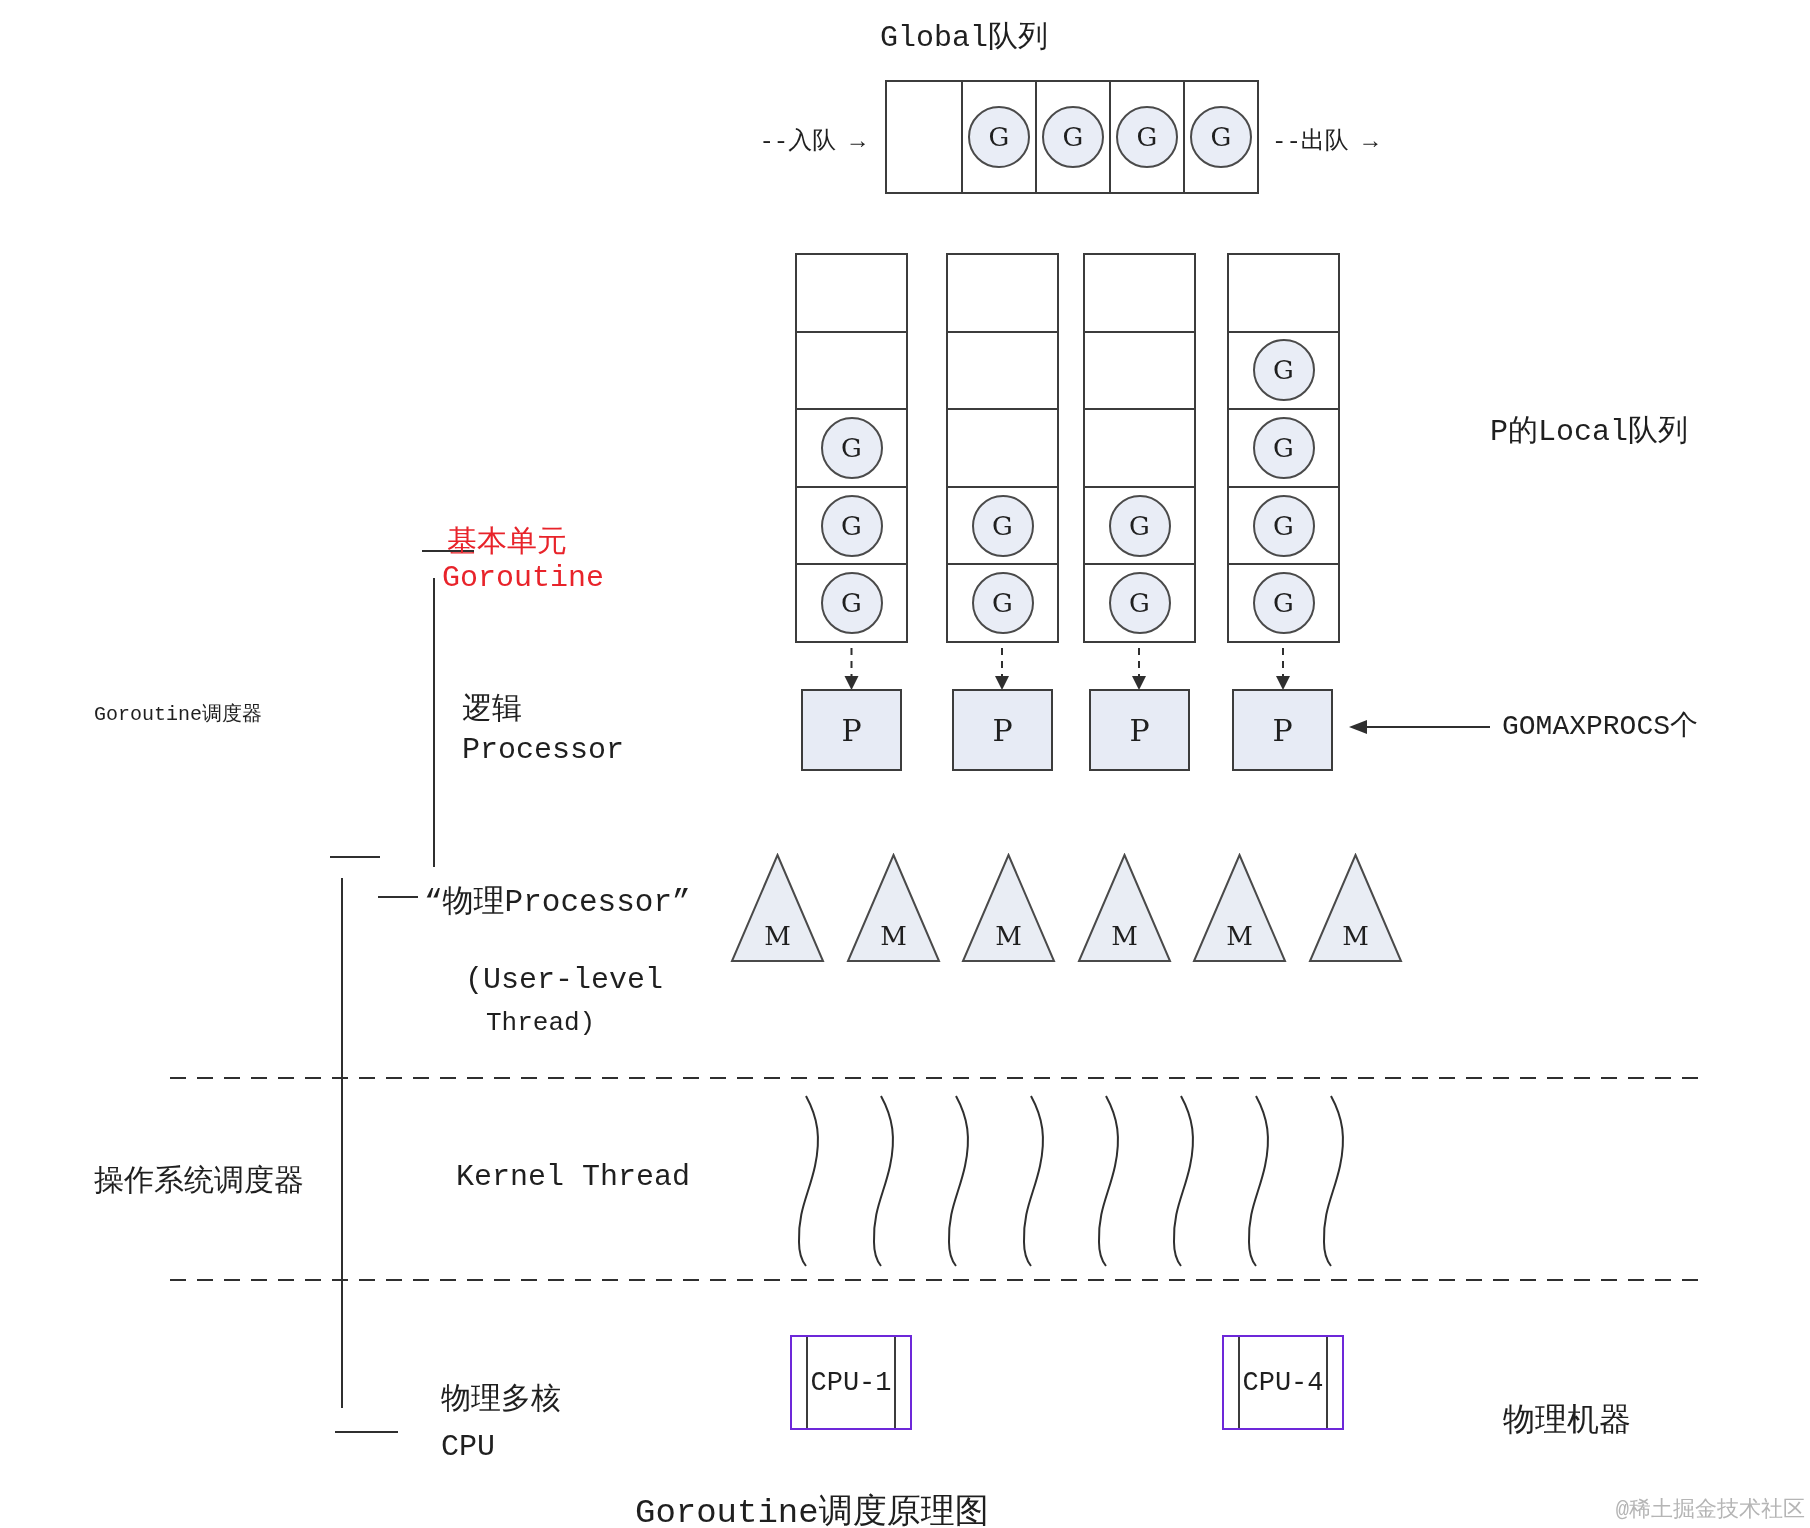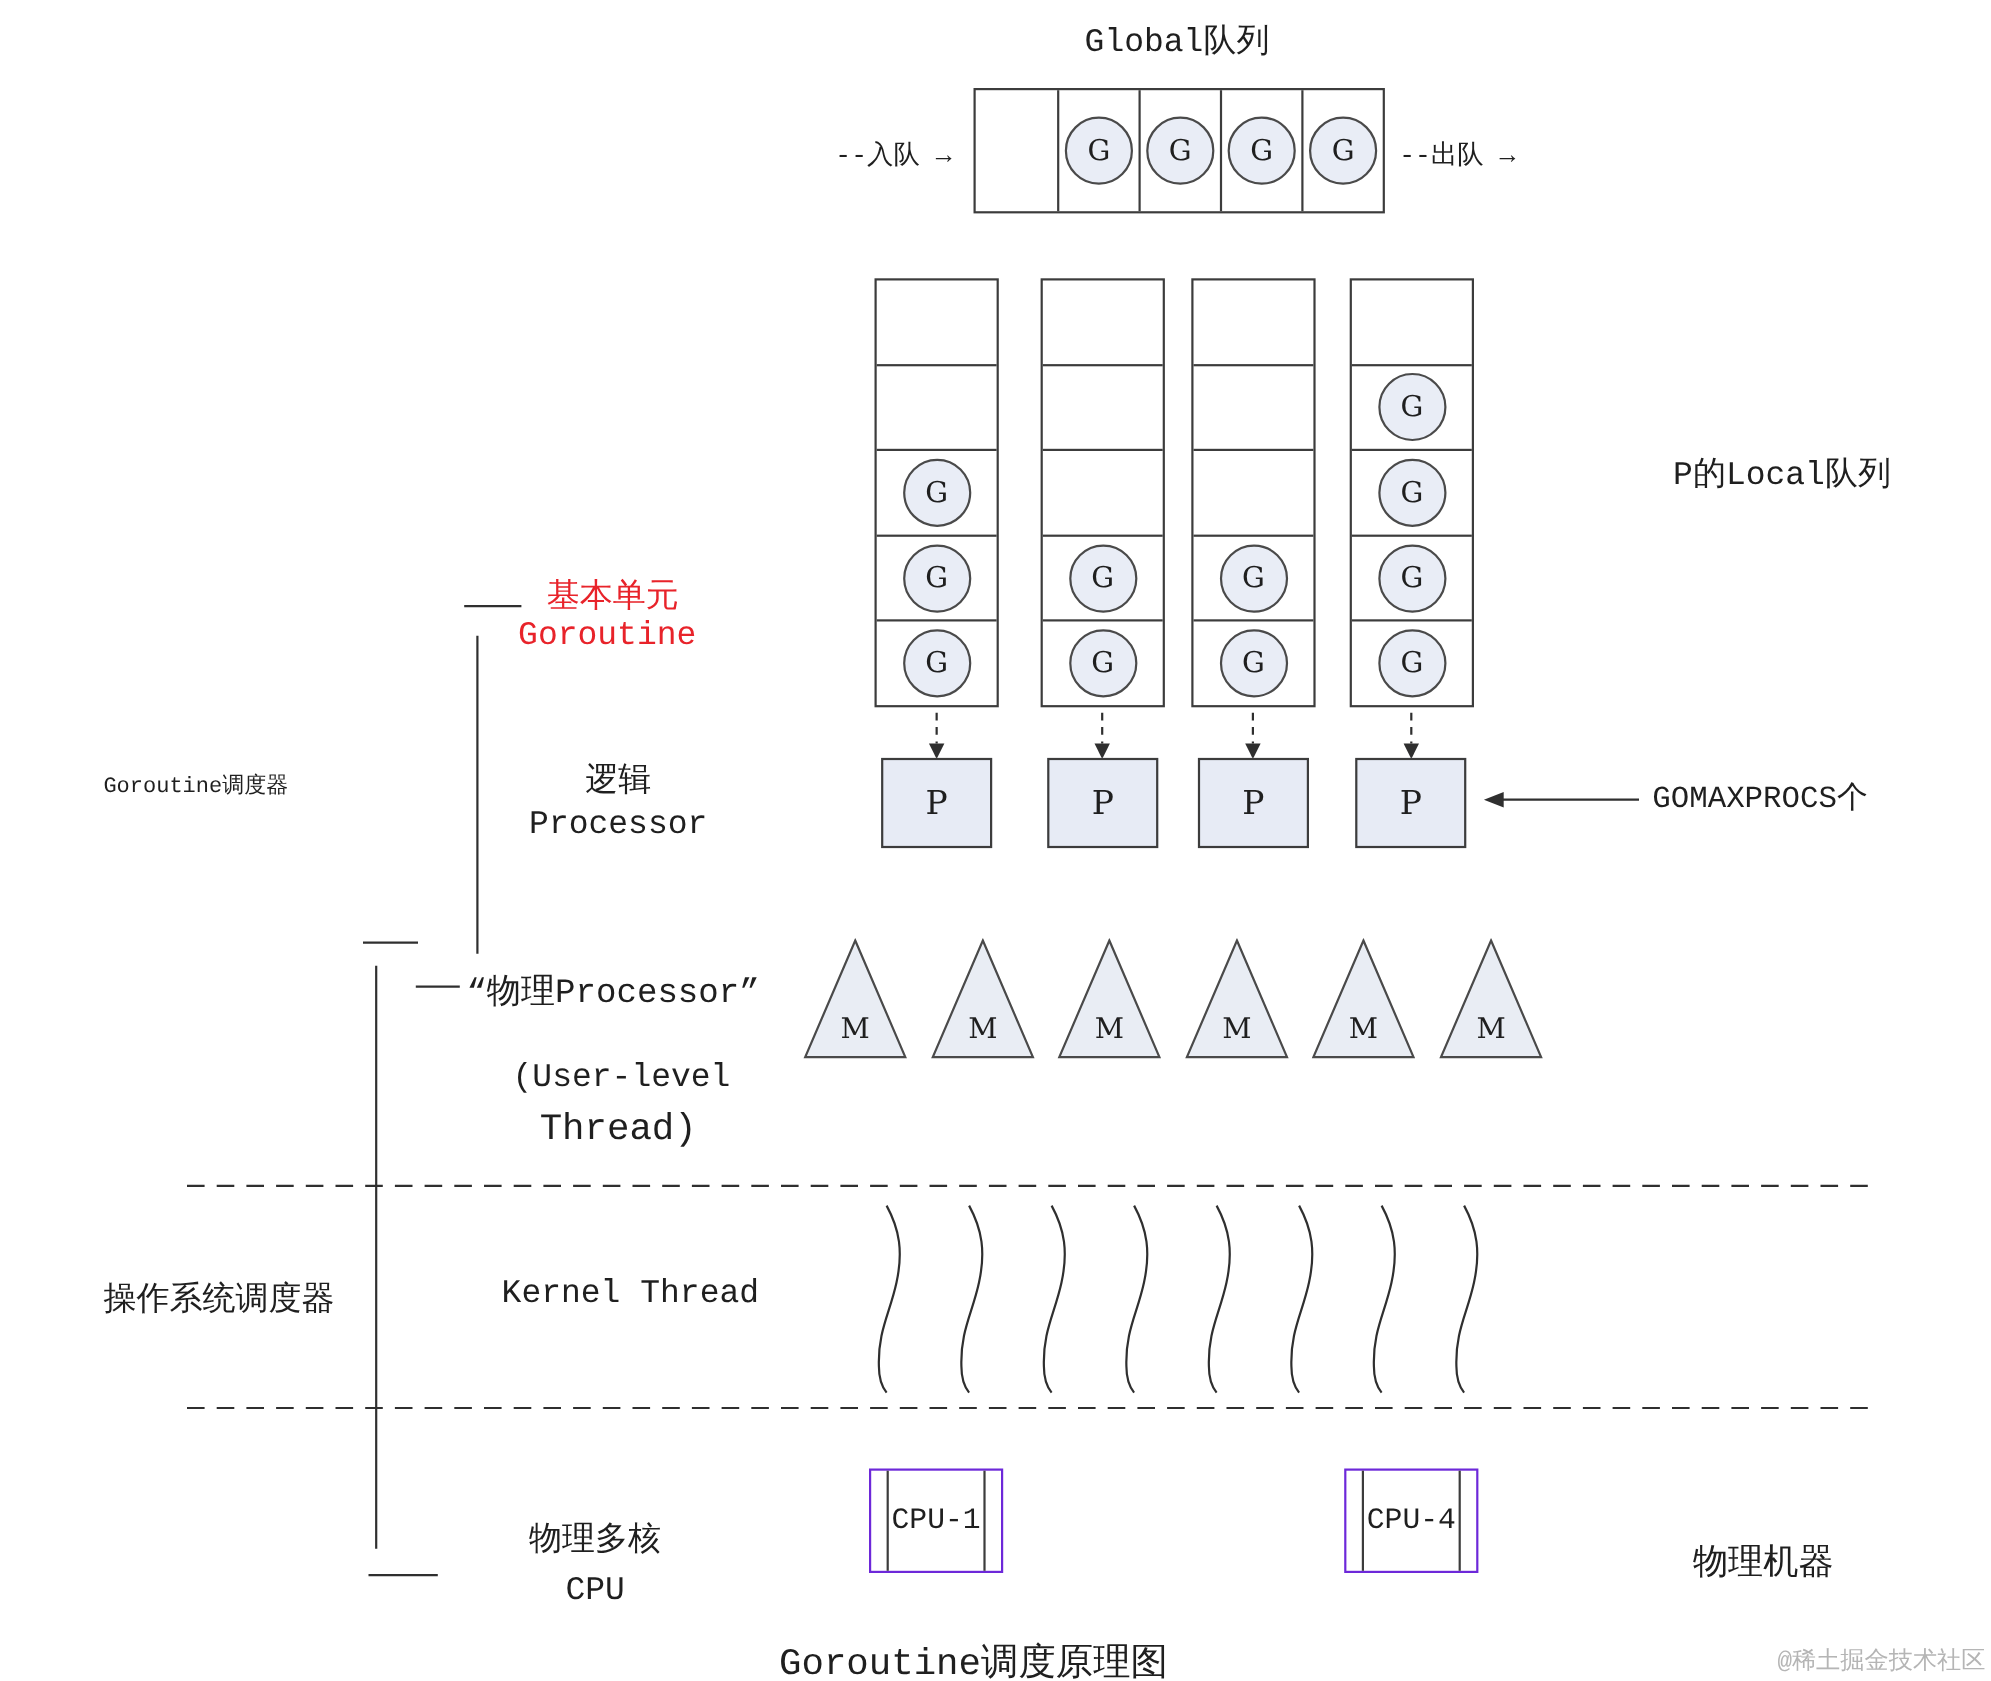--- a/index.html
+++ b/index.html
@@ -1,19 +1,19 @@
 <!DOCTYPE html>
 <html><head>
 <meta charset="utf-8">
 <style>
   html,body{margin:0;padding:0;background:#ffffff}
   .canvas{position:relative;width:1810px;height:1528px;background:#fff;overflow:hidden;
           font-family:"Liberation Mono","DejaVu Sans",sans-serif;color:#1f1f1f}
   .lbl{position:absolute;white-space:nowrap}
-  .ctr{text-align:center}
+  .ctr{text-align:left}
   .svg-layer{position:absolute;left:0;top:0;width:1810px;height:1528px;pointer-events:none}
 
   
   .gq{position:absolute;left:885px;top:80px;display:flex;height:114px;border:2px solid #3c3c3c;box-sizing:border-box}
   .qcell{width:74px;display:flex;align-items:center;justify-content:center;border-left:2px solid #3c3c3c;box-sizing:border-box}
   .qcell:first-child{border-left:none}
 
   
   .gc{width:62px;height:62px;border-radius:50%;border:2px solid #4a4a4a;background:#e9edf6;
       display:flex;align-items:center;justify-content:center;font-size:26px;
@@ -220,21 +220,21 @@
   </div>
   <div class="tri" style="left:1308px">
     <svg width="95" height="110" viewBox="0 0 95 110">
         <polygon points="47.5,2 93,108 2,108" fill="#e9edf4" stroke="#4a4a4a" stroke-width="2"></polygon>
       </svg>
     <span class="mg">M</span>
   </div>
 
   <div class="lbl" style="left:424px;top:880px;font-size:31px">“物理Processor”</div>
   <div class="lbl ctr" style="left:465px;top:963px;width:200px;font-size:30px">(User-level</div>
-  <div class="lbl ctr" style="left:462px;top:1008px;width:200px;font-size:34px">Thread)</div>
+  <div class="lbl ctr" style="left:486px;top:1008px;width:200px;font-size:26px">Thread)</div>
 
   <div class="lbl" style="left:94px;top:1160px;font-size:30px">操作系统调度器</div>
   <div class="lbl" style="left:456px;top:1160px;font-size:30px">Kernel Thread</div>
 
   <div class="lbl ctr" style="left:441px;top:1378px;width:200px;font-size:30px">物理多核</div>
   <div class="lbl ctr" style="left:441px;top:1430px;width:200px;font-size:30px">CPU</div>
 
   <div class="cpu" style="left:790px">CPU-1</div>
   <div class="cpu" style="left:1222px">CPU-4</div>
 

